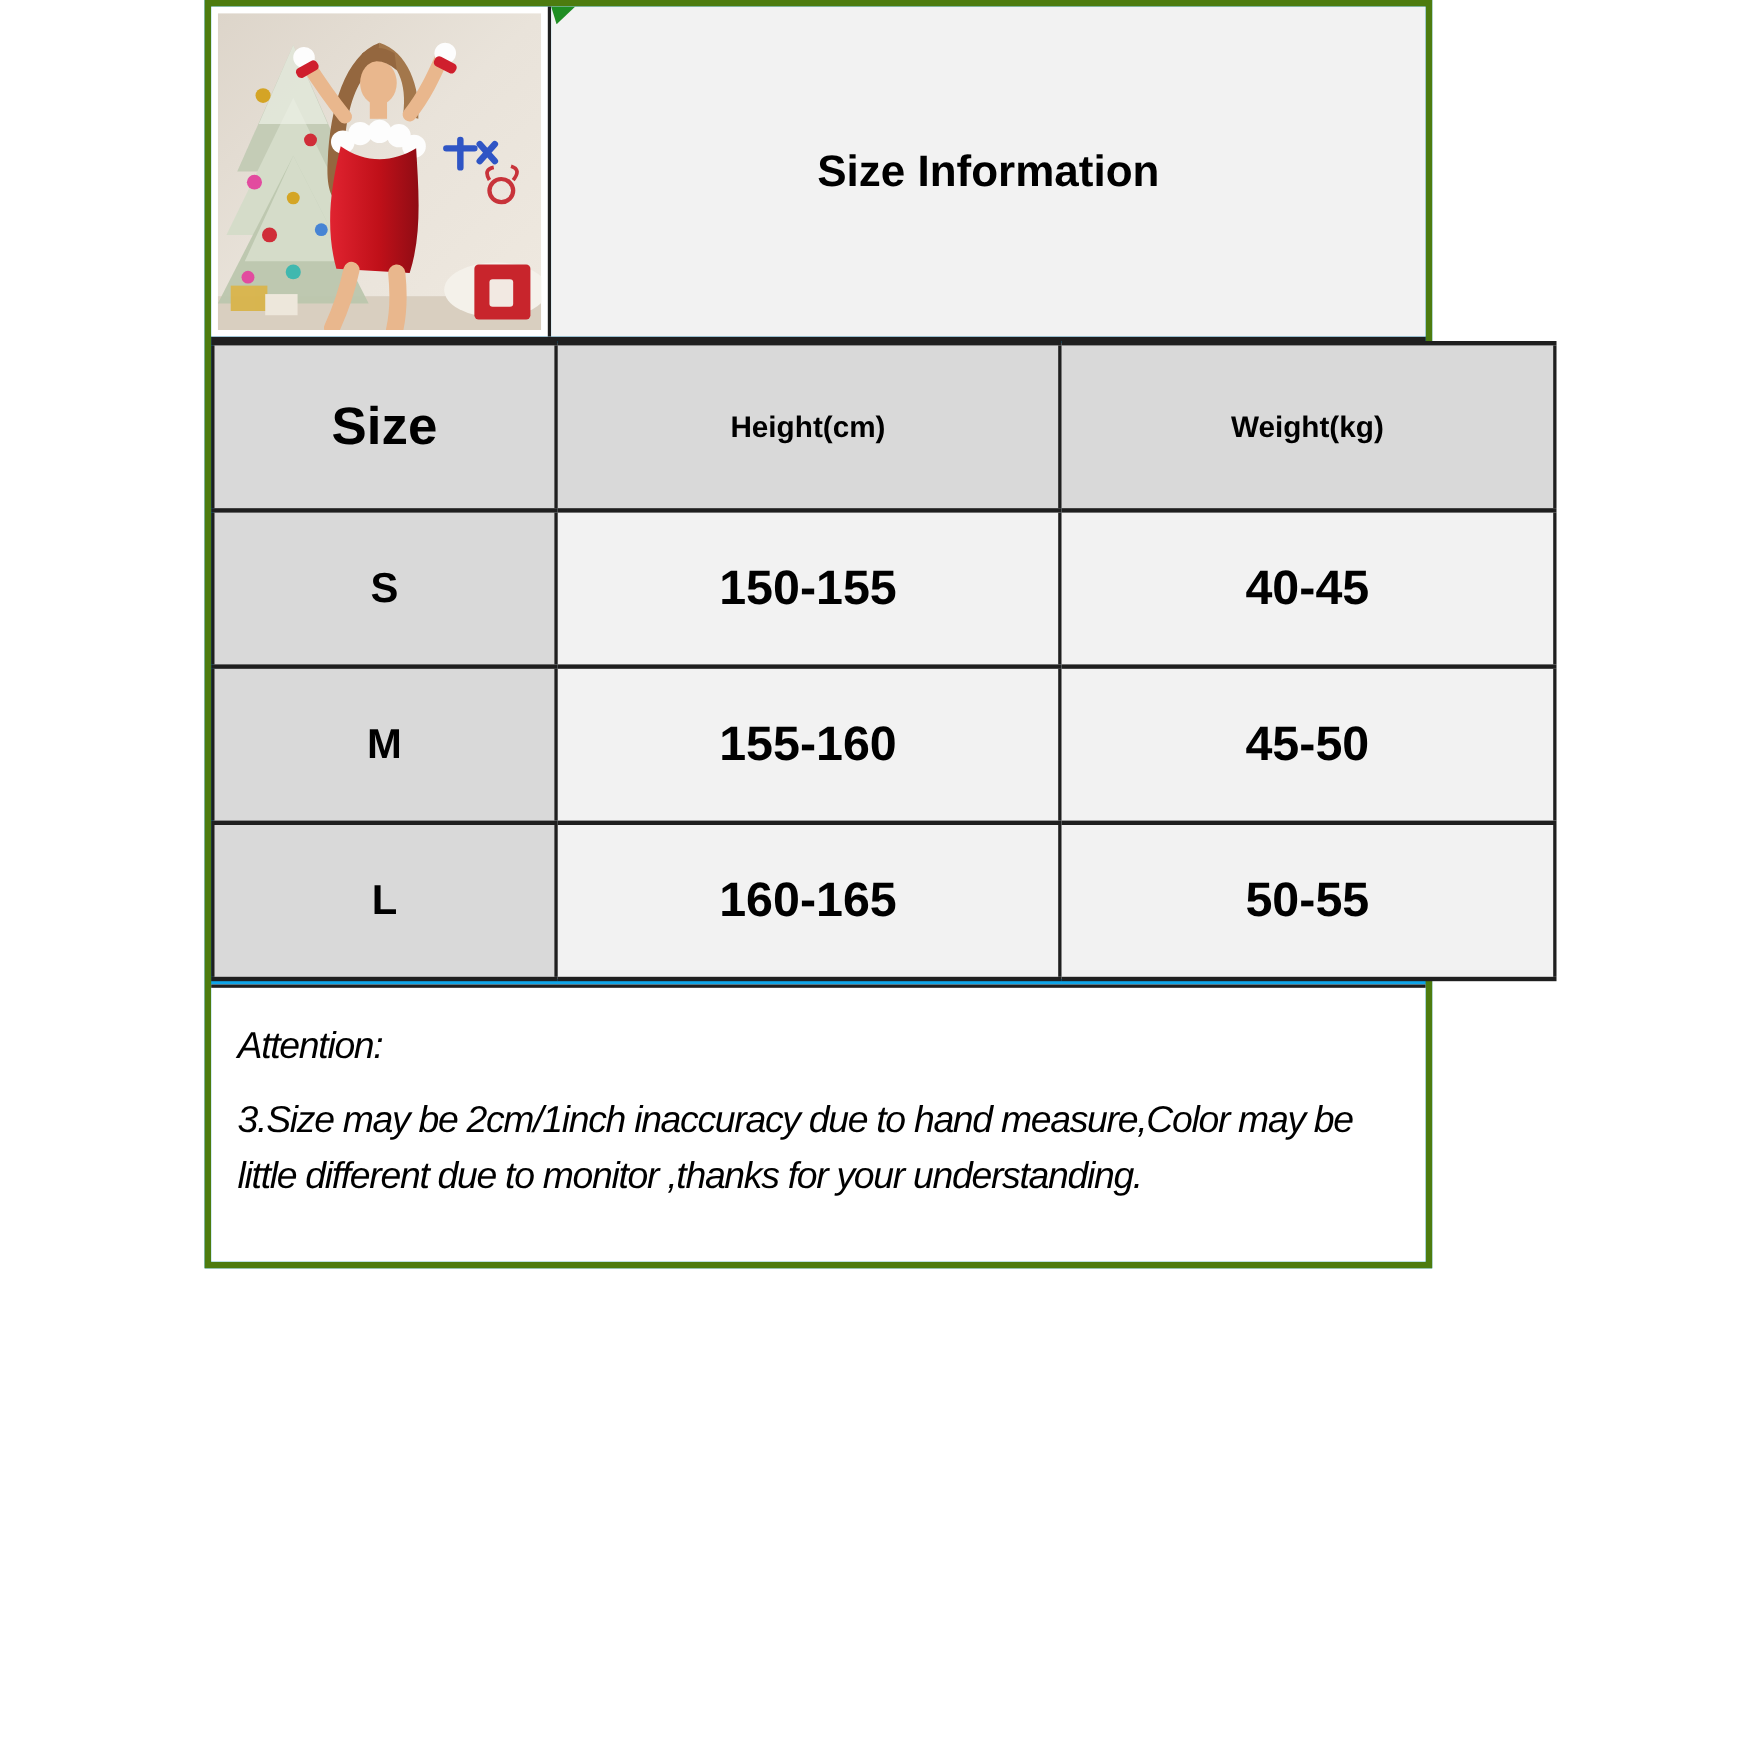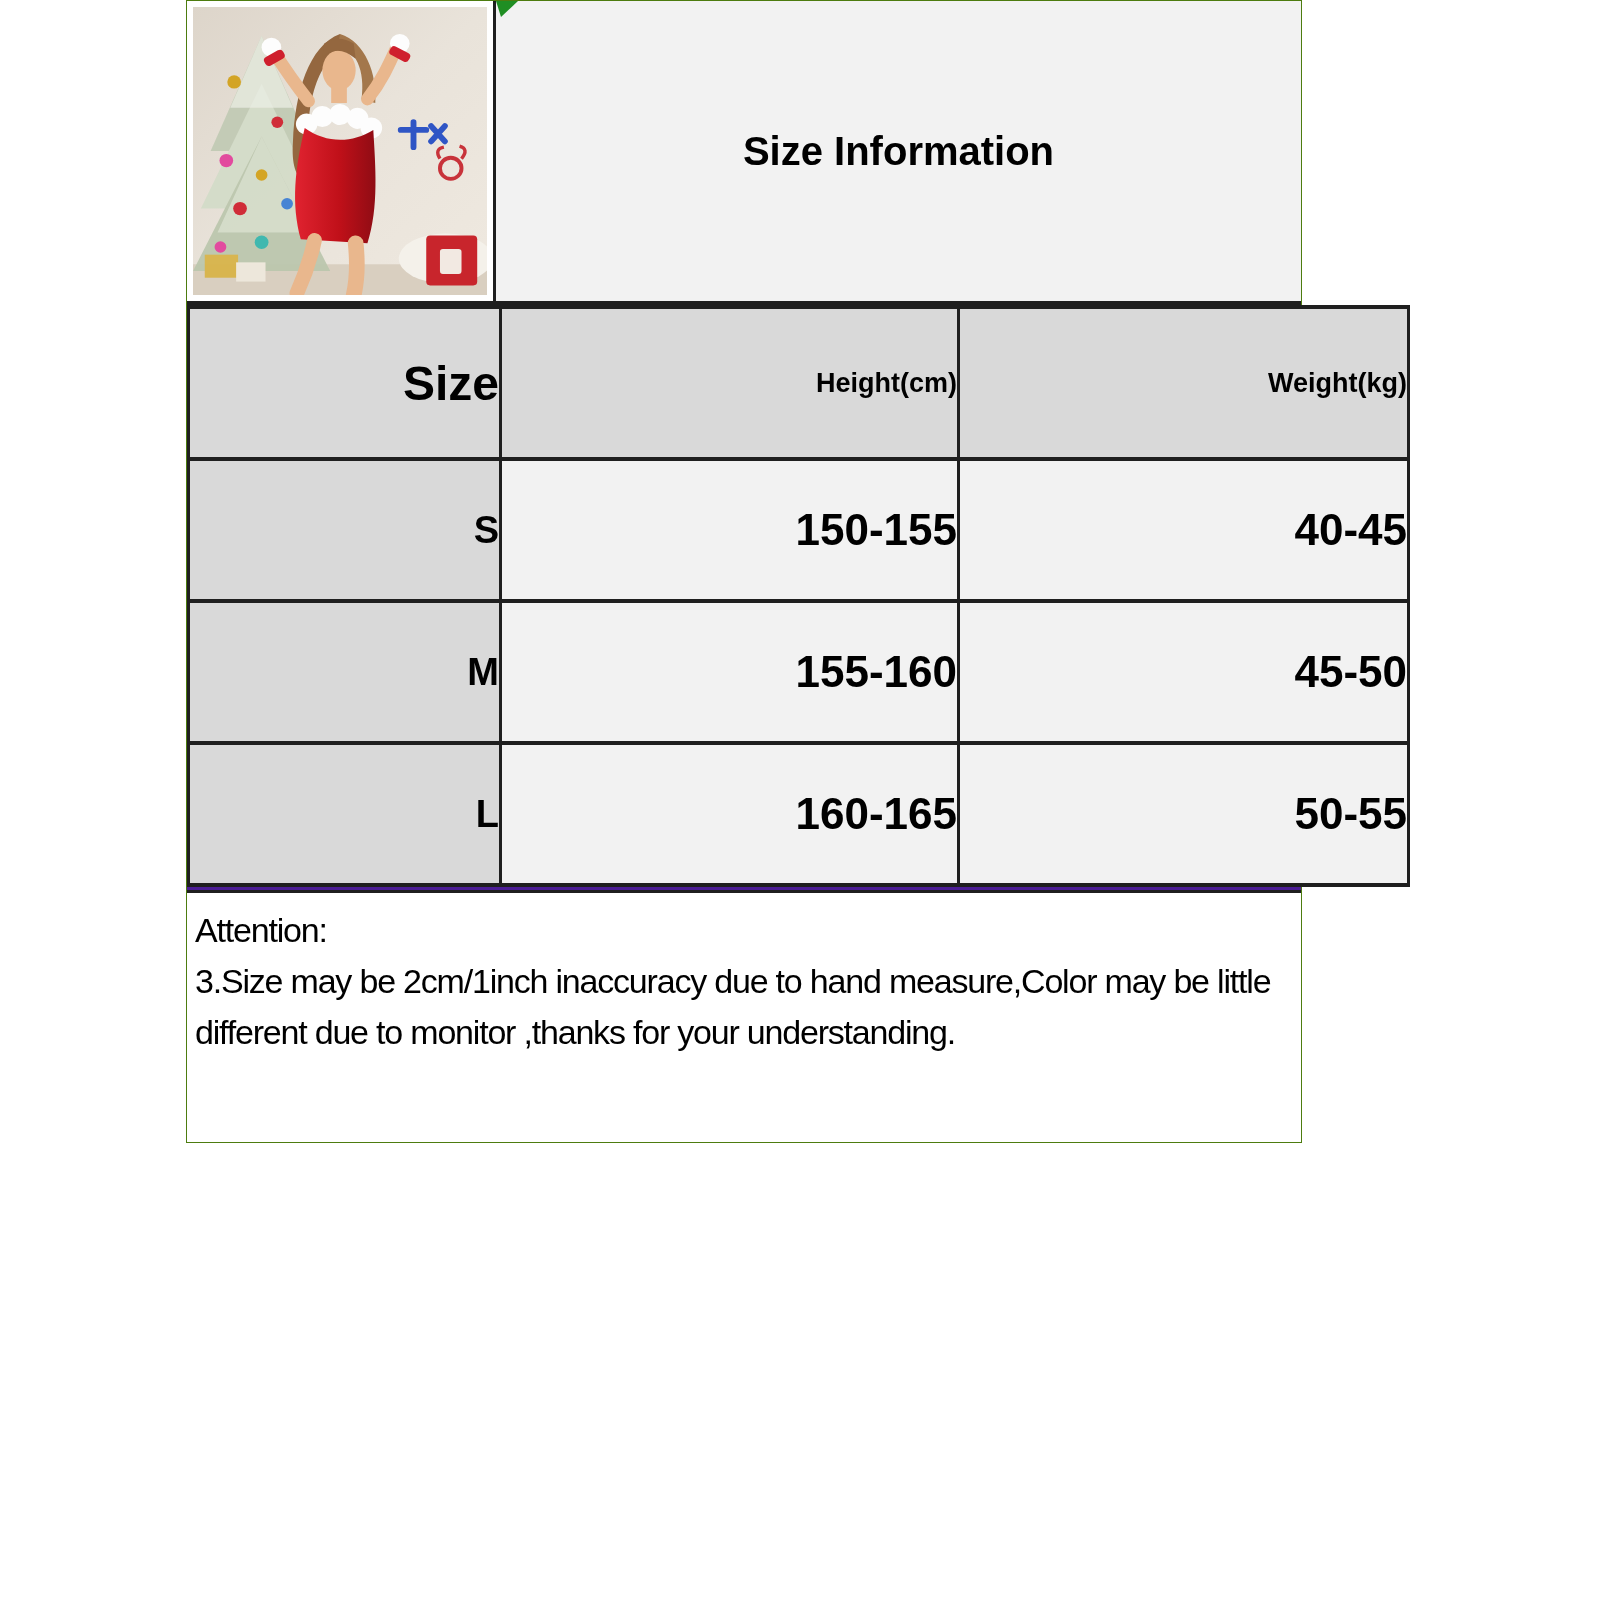--- a/index.html
+++ b/index.html
@@ -1,21 +1,21 @@
 <!DOCTYPE html>
 <html><head>
 <meta charset="utf-8">
 <style>
   html,body{margin:0;padding:0;background:#ffffff;}
   body{width:1600px;height:1600px;position:relative;font-family:"Liberation Sans",sans-serif;color:#000;}
   *{box-sizing:border-box;}
 
   .sheet{
     position:absolute;left:186px;top:0;width:1116px;
-    border:1px solid #4d7c0f;background:#4c1d95;
+    border:6px solid #4d7c0f;background:#0ea5e9;
   }
 
   
   .top-row{display:flex;height:304px;border-bottom:4px solid #1f1f1f;position:relative;}
   .photo-cell{
     width:309px;min-width:309px;border-right:3px solid #1f1f1f;
     background:#fff;padding:6px;
   }
   .photo-cell svg{display:block;width:100%;height:100%;}
   .title-cell{
@@ -24,38 +24,38 @@
   }
   .page-title{font-size:40px;font-weight:bold;letter-spacing:0px;}
   .green-marker{position:absolute;left:309px;top:0;width:22px;height:16px;}
 
   
   table.size-table{
     width:100%;border-collapse:collapse;table-layout:fixed;
   }
   .size-table th,.size-table td{
     border:3px solid #1f1f1f;border-top-width:4px;border-bottom-width:4px;
-    text-align:right;vertical-align:middle;padding:0;
+    text-align:center;vertical-align:middle;padding:0;
   }
   .size-table thead tr{height:152px;}
   .size-table tbody tr{height:142px;}
   .size-table th{background:#d9d9d9;font-size:27px;font-weight:bold;}
   .size-table th.size-head{font-size:48px;}
   .size-table td{background:#f2f2f2;font-size:44px;font-weight:bold;}
   .size-table td.size-col{background:#d9d9d9;font-size:38px;}
   col.c1{width:312px;} col.c2{width:458px;} col.c3{width:450px;}
 
   
   .attention{
     margin-top:3px;border-top:3px solid #1f1f1f;
     background:#fff;min-height:252px;
     padding:12px 14px 20px 8px;
     font-size:34px;letter-spacing:-1.2px;line-height:1.5;
   }
-  .attention .note{margin:0;}
+  .attention .note{margin:16px;font-style:italic;}
 
   
   .skin{fill:#e9b78d;} .fur{fill:#fdfdfd;}
 </style>
 </head>
 <body>
 
 <div class="sheet">
 
   <div class="top-row">

